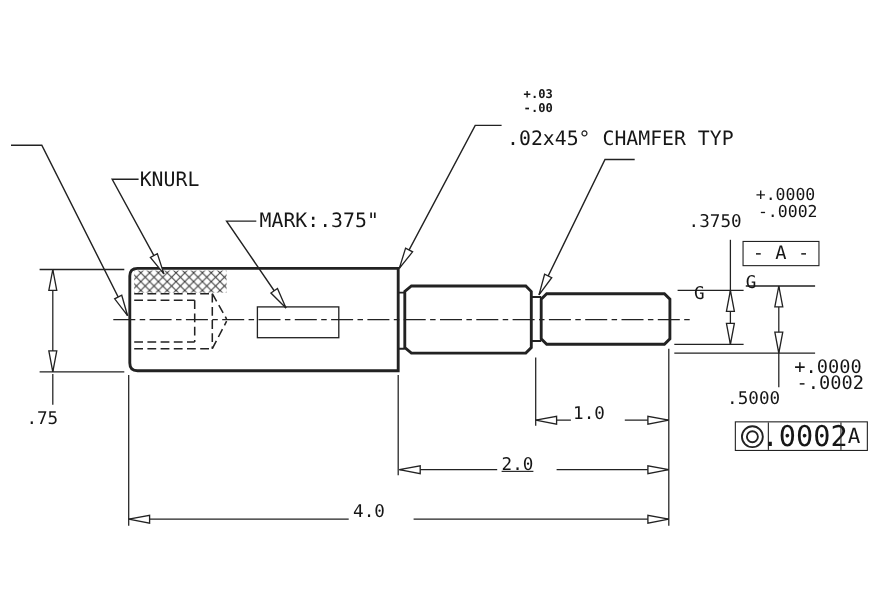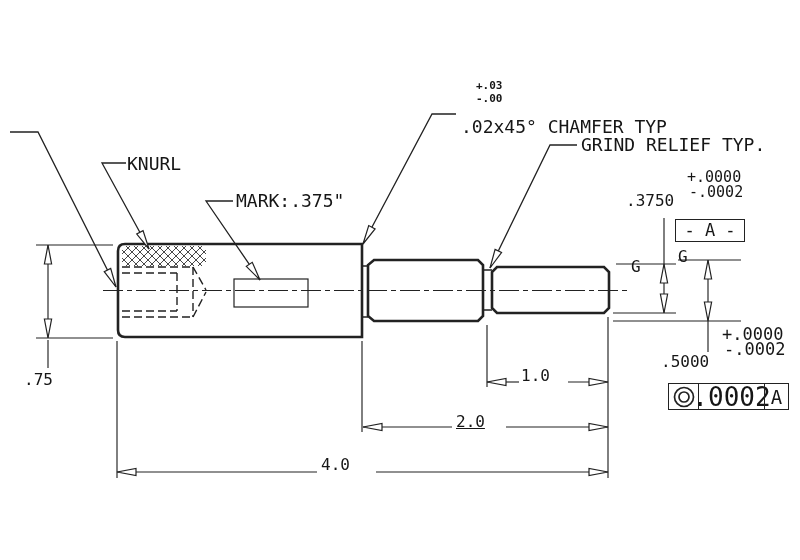--- a/index.html
+++ b/index.html
@@ -101,21 +101,20 @@
       <polyline points="456,114 432,114 363,244" marker-end="url(#arw)"></polyline>
       <polyline points="577,145 550,145 490,268" marker-end="url(#arw)"></polyline>
     </g>
   </svg>
 
   <span class="txt f18" style="left:127px;top:155px;">KNURL</span>
   <span class="txt f18" style="left:236px;top:192px;">MARK:.375"</span>
   <span class="txt f11" style="left:476px;top:80px;">+.03</span>
   <span class="txt f11" style="left:476px;top:93px;">-.00</span>
   <span class="txt f18" style="left:461px;top:118px;">.02x45° CHAMFER TYP</span>
-  <span class="txt f18" style="left:581px;top:136px;">GRIND RELIEF TYP.</span>
 
   <span class="txt f15" style="left:687px;top:170px;">+.0000</span>
   <span class="txt f15" style="left:689px;top:185px;">-.0002</span>
   <span class="txt f22" style="left:626px;top:193px;">.3750</span>
   <div class="datum-flag">- A -</div>
   <span class="txt f22" style="left:631px;top:259px;">G</span>
   <span class="txt f22" style="left:678px;top:249px;">G</span>
   <span class="txt f17" style="left:722px;top:326px;">+.0000</span>
   <span class="txt f17" style="left:724px;top:341px;">-.0002</span>
   <span class="txt f22" style="left:661px;top:354px;">.5000</span>

